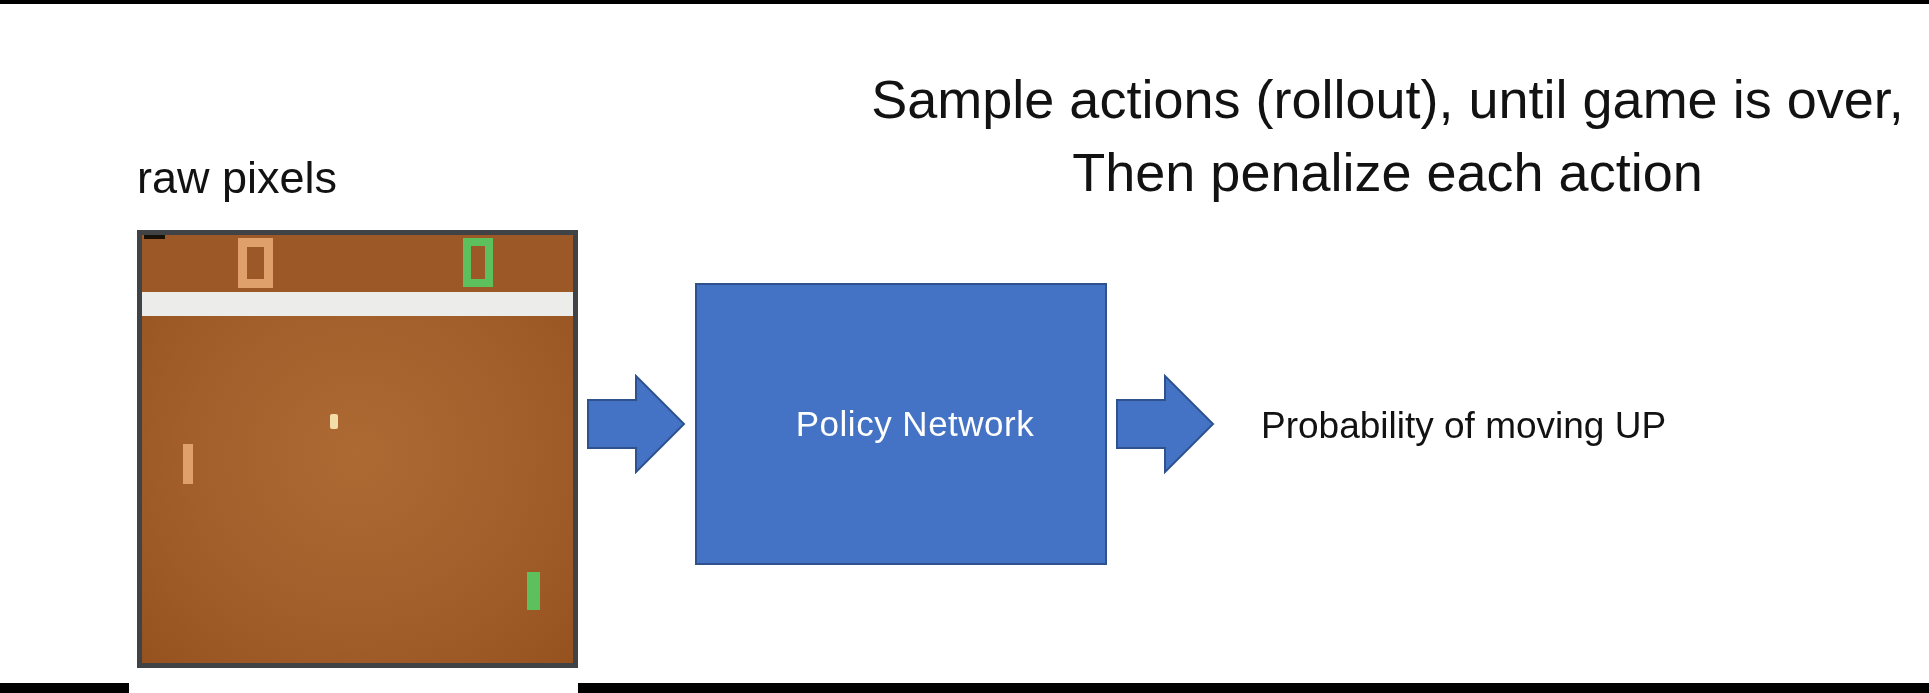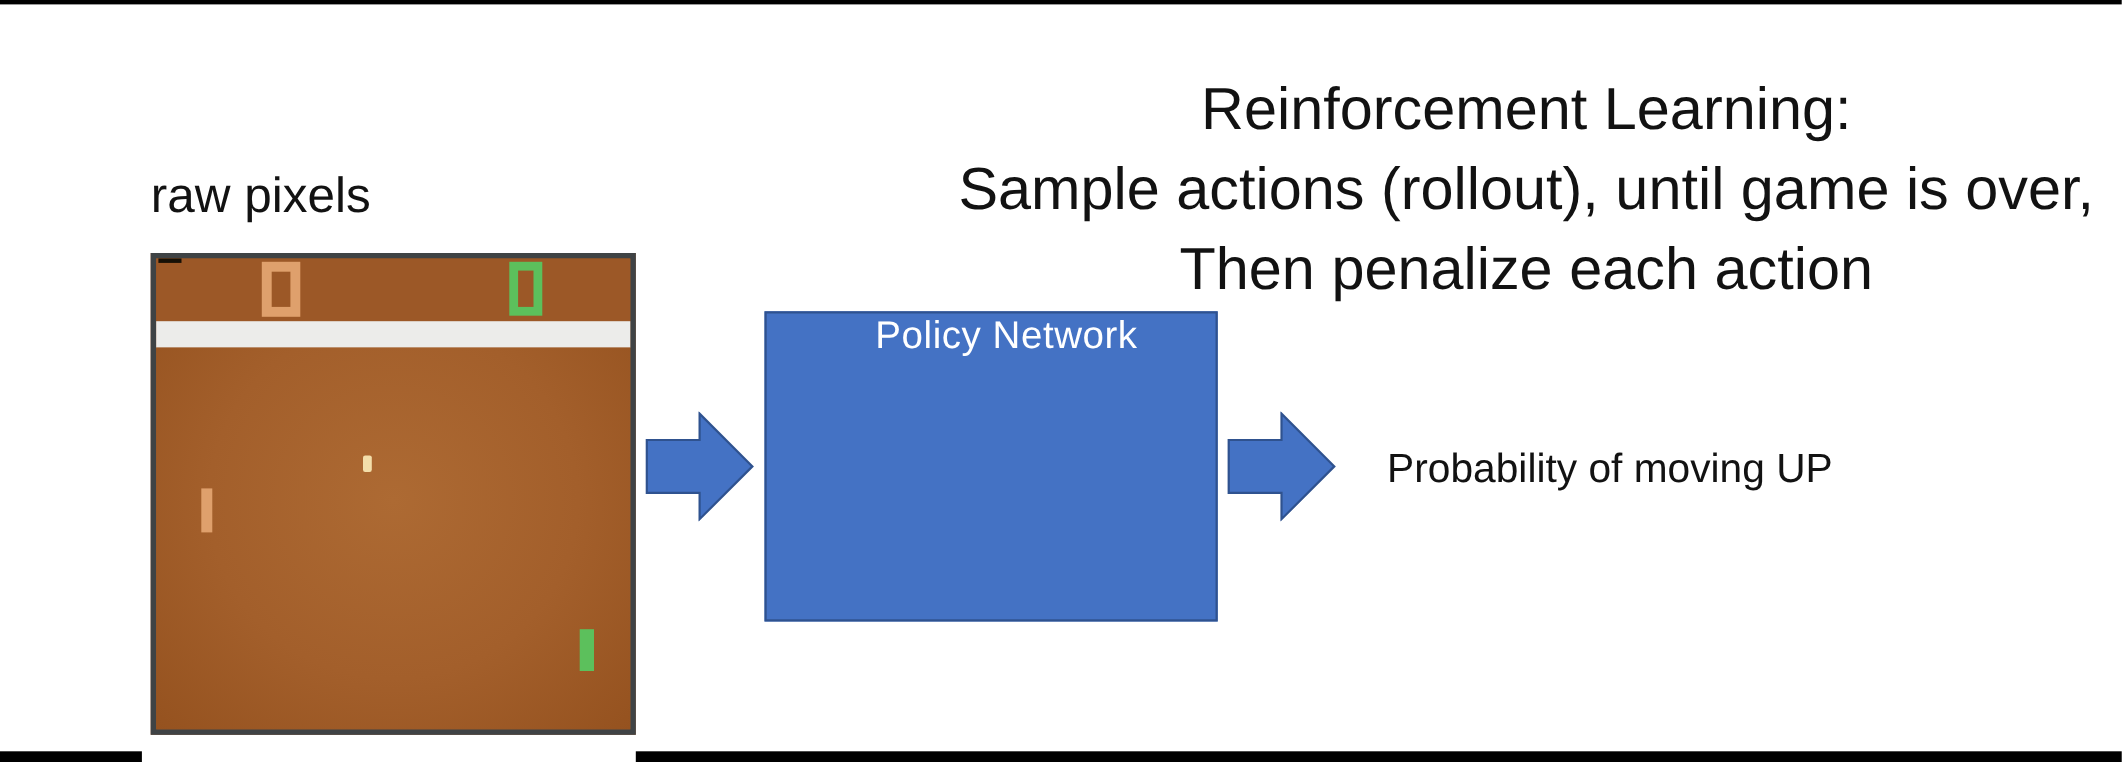--- a/index.html
+++ b/index.html
@@ -57,21 +57,21 @@
   .flow-arrow-1{left:586px;top:374px;}
   .flow-arrow-2{left:1115px;top:374px;}
   .flow-arrow polygon{fill:var(--blue);stroke:var(--blue-border);stroke-width:2;}
 
   
   .policy-box{
     position:absolute;left:695px;top:283px;width:412px;height:282px;
     box-sizing:border-box;
     background:var(--blue);
     border:2px solid var(--blue-border);
-    display:flex;justify-content:center;padding-left:28px;
+    display:flex;align-items:center;justify-content:center;padding-left:28px;
   }
   .policy-box .policy-label{
     color:#ffffff;font-size:35px;letter-spacing:0.5px;
   }
 
   
   .prob-label{
     position:absolute;left:1233px;top:405px;
     font-size:37px;color:var(--text);
     white-space:nowrap;
@@ -93,21 +93,20 @@
     <div class="main-area"></div>
     <div class="corner-mark"></div>
     <div class="score-digit score-left-digit"></div>
     <div class="score-digit score-right-digit"></div>
     <div class="ball"></div>
     <div class="paddle paddle-left"></div>
     <div class="paddle paddle-right"></div>
   </div>
 
   <div class="title-block">
-    <div>Reinforcement Learning:</div>
     <div>Sample actions (rollout), until game is over,</div>
     <div>Then penalize each action</div>
   </div>
 
   <svg class="flow-arrow flow-arrow-1" viewBox="0 0 100 100" xmlns="http://www.w3.org/2000/svg">
     <polygon points="2,26 50,26 50,2 98,50 50,98 50,74 2,74"></polygon>
   </svg>
 
   <div class="policy-box">
     <span class="policy-label">Policy Network</span>

